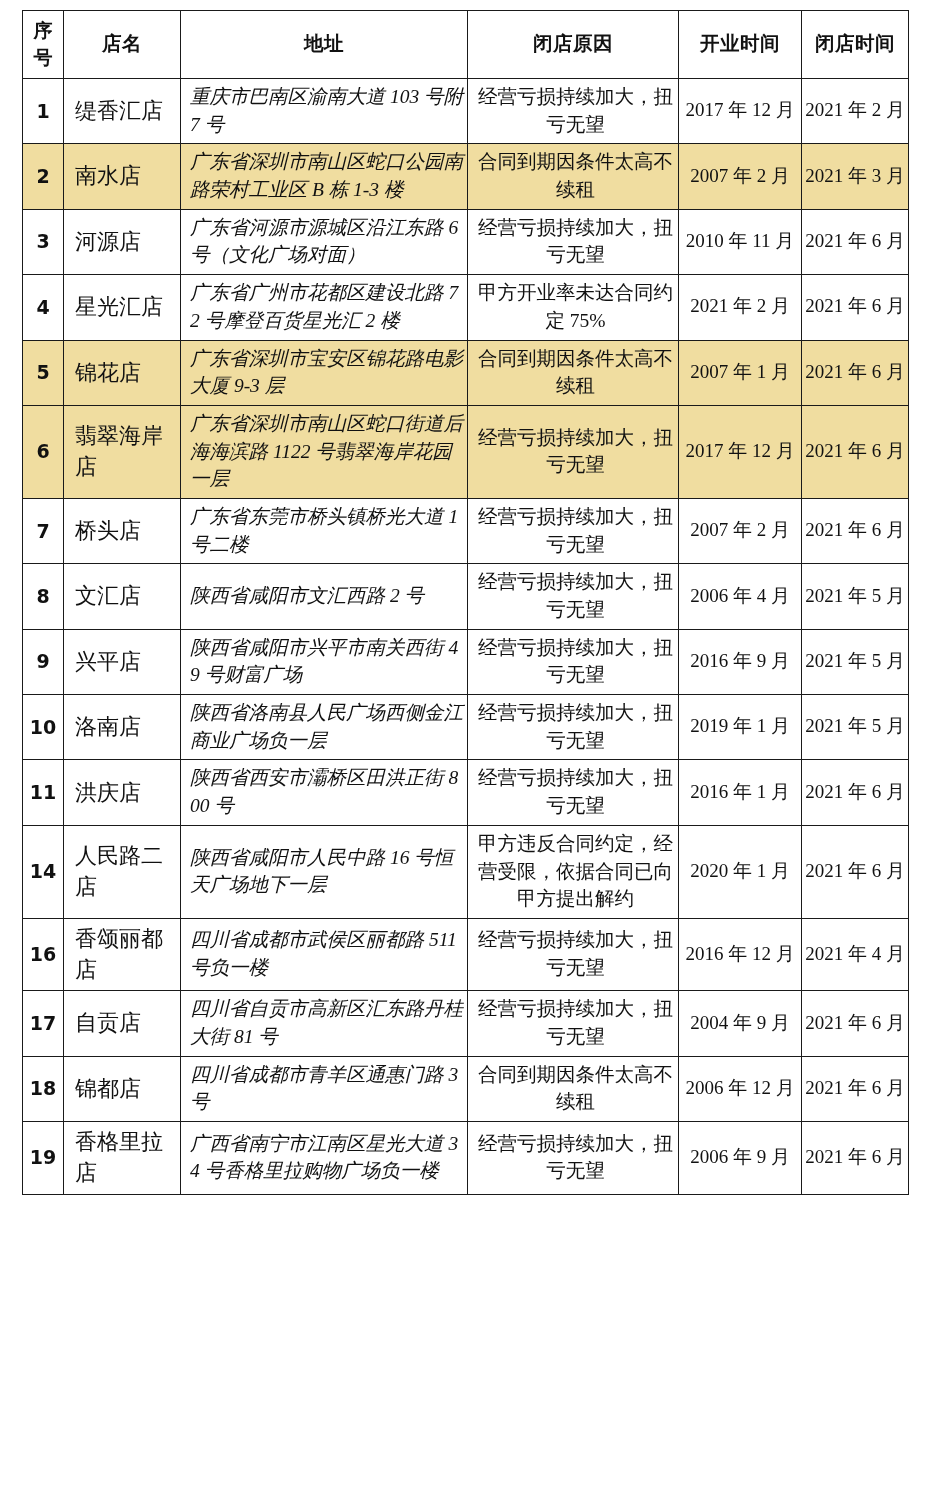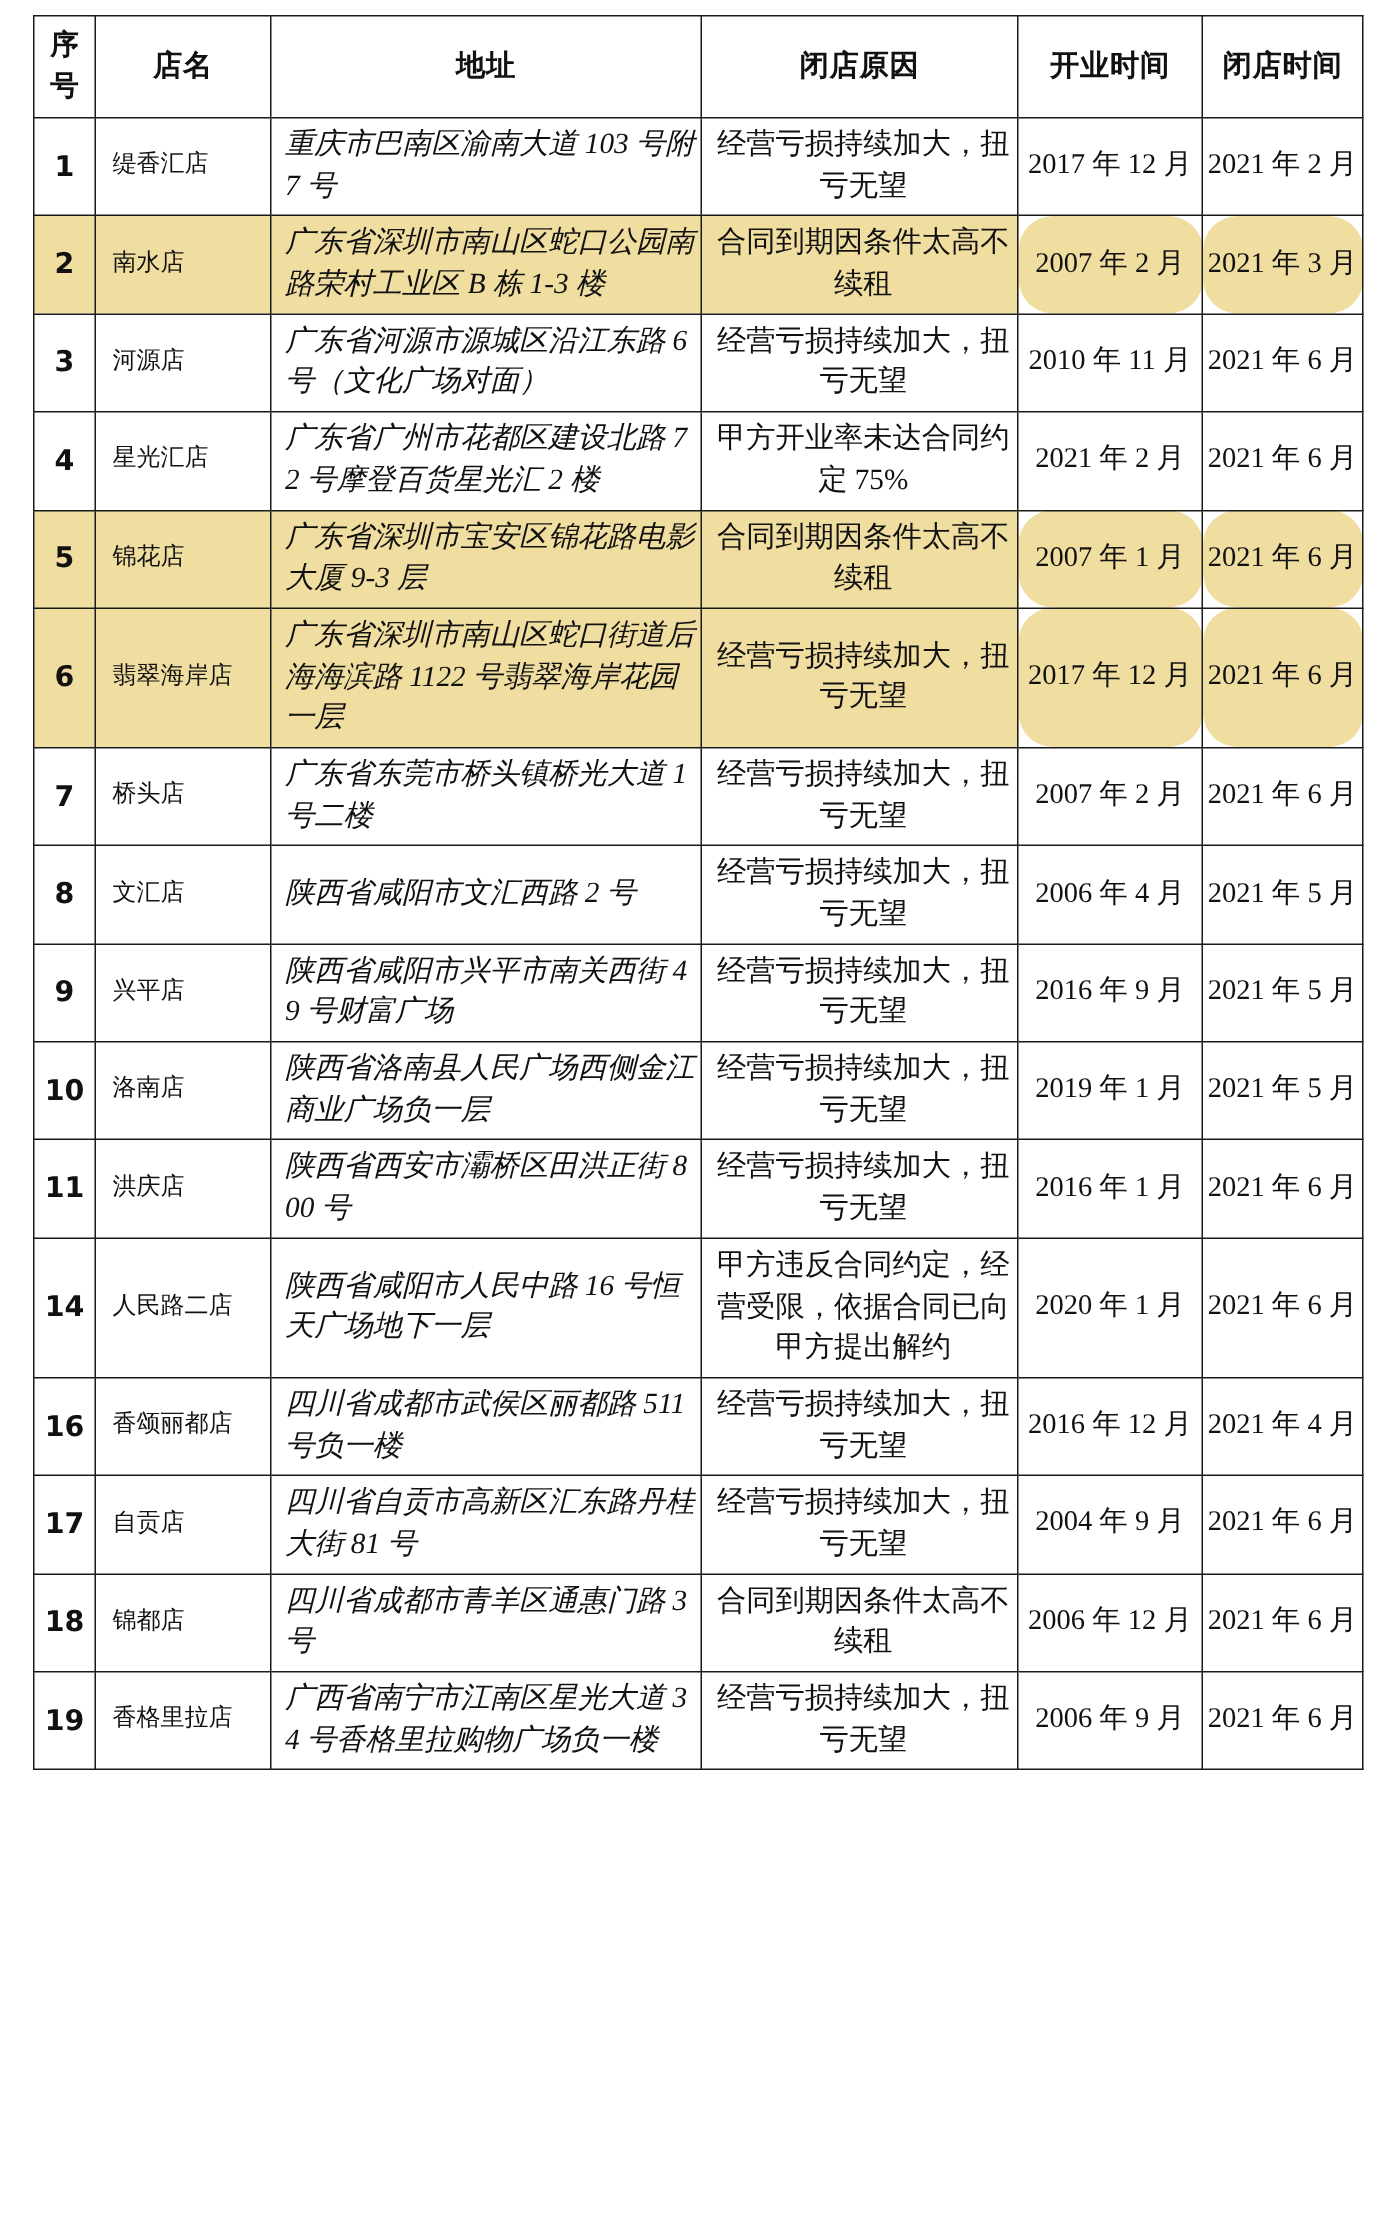--- a/index.html
+++ b/index.html
@@ -71,40 +71,39 @@
   tbody td.cell-idx {
     text-align: center;
     font-family: "DejaVu Sans", "Liberation Sans", sans-serif;
     font-weight: bold;
     font-size: 19px;
     padding: 2px 1px;
   }
   tbody td.cell-name {
     text-align: left;
     padding-left: 11px;
-    font-size: 16px;
+    font-size: 22px;
   }
   tbody td.cell-addr {
     text-align: left;
     padding-left: 9px;
     padding-right: 4px;
     font-style: italic;
   }
   tbody td.cell-reason {
     text-align: center;
     padding-left: 9px;
     padding-right: 4px;
   }
   tbody td.cell-open,
   tbody td.cell-close {
     text-align: center;
     padding-left: 3px;
     padding-right: 3px;
     font-size: 19px;
-    border-radius: 23px;
   }
   tbody tr.highlight td {
     background: #f0dda0;
   }
   tbody tr td {
     background: #ffffff;
   }
   tbody tr.highlight td { background: #f0dda0; }
 </style>
 </head>

